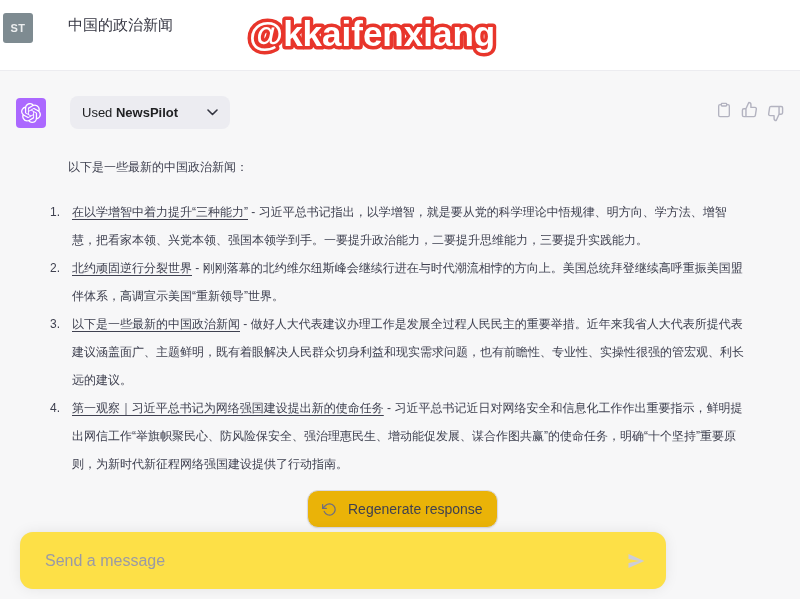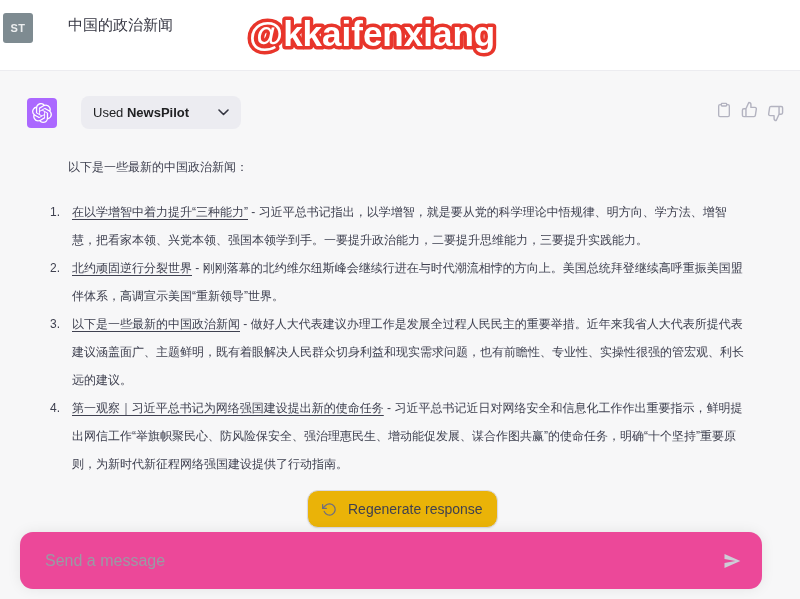--- a/index.html
+++ b/index.html
@@ -21,21 +21,21 @@
     display: flex; align-items: center; justify-content: center;
   }
   .chat-title { position: absolute; left: 68px; top: 16px; font-size: 15px; color: #343541; }
   .watermark { position: absolute; left: 243px; top: 4px; }
 
   
   .chat-body {
     position: absolute; top: 70px; left: 0; right: 0; bottom: 0;
     background: #f7f7f8; border-top: 1px solid #ececf0;
   }
-  .msg-row { display: flex; align-items: center; padding: 25px 16px 0 16px; margin-left: 11px; }
+  .msg-row { display: flex; align-items: center; padding: 25px 16px 0 16px; }
   .gpt-avatar {
     width: 30px; height: 30px; border-radius: 4px; background: #ab68ff;
     display: flex; align-items: center; justify-content: center; margin-right: 24px; flex: none;
   }
   .plugin-pill {
     width: 160px; height: 33px; background: #ececf1; border-radius: 8px;
     display: flex; align-items: center; justify-content: space-between;
     padding: 0 12px; font-size: 13px; color: #202123; cursor: pointer;
   }
   .plugin-pill b { font-weight: bold; }
@@ -59,22 +59,22 @@
     padding: 10px 14px; background: #eab308;
     border: 1px solid #d9d9e3; border-radius: 11px;
     font-size: 14px; color: #40414f; cursor: pointer;
     box-shadow: 0 1px 2px rgba(0,0,0,.05);
     font-family: "Liberation Sans", "DejaVu Sans", sans-serif;
   }
   .regen-btn svg { flex: none; }
 
   
   .composer {
-    position: absolute; left: 20px; top: 461px; width: 742px; height: 57px;
-    background: #ec4899; border-radius: 13px; z-index: 3;
+    position: absolute; left: 20px; top: 461px; width: 646px; height: 57px;
+    background: #fde047; border-radius: 13px; z-index: 3;
     box-shadow: 0 0 14px rgba(0,0,0,.08), 0 0 1px rgba(0,0,0,.06);
     display: flex; align-items: center;
   }
   .composer input {
     flex: 1; height: 100%; border: none; outline: none; background: transparent;
     font-size: 16px; padding: 0 52px 0 25px; color: #343541;
     font-family: "Liberation Sans", "DejaVu Sans", sans-serif;
   }
   .composer input::placeholder { color: #9a9aa5; }
   .send-btn {

